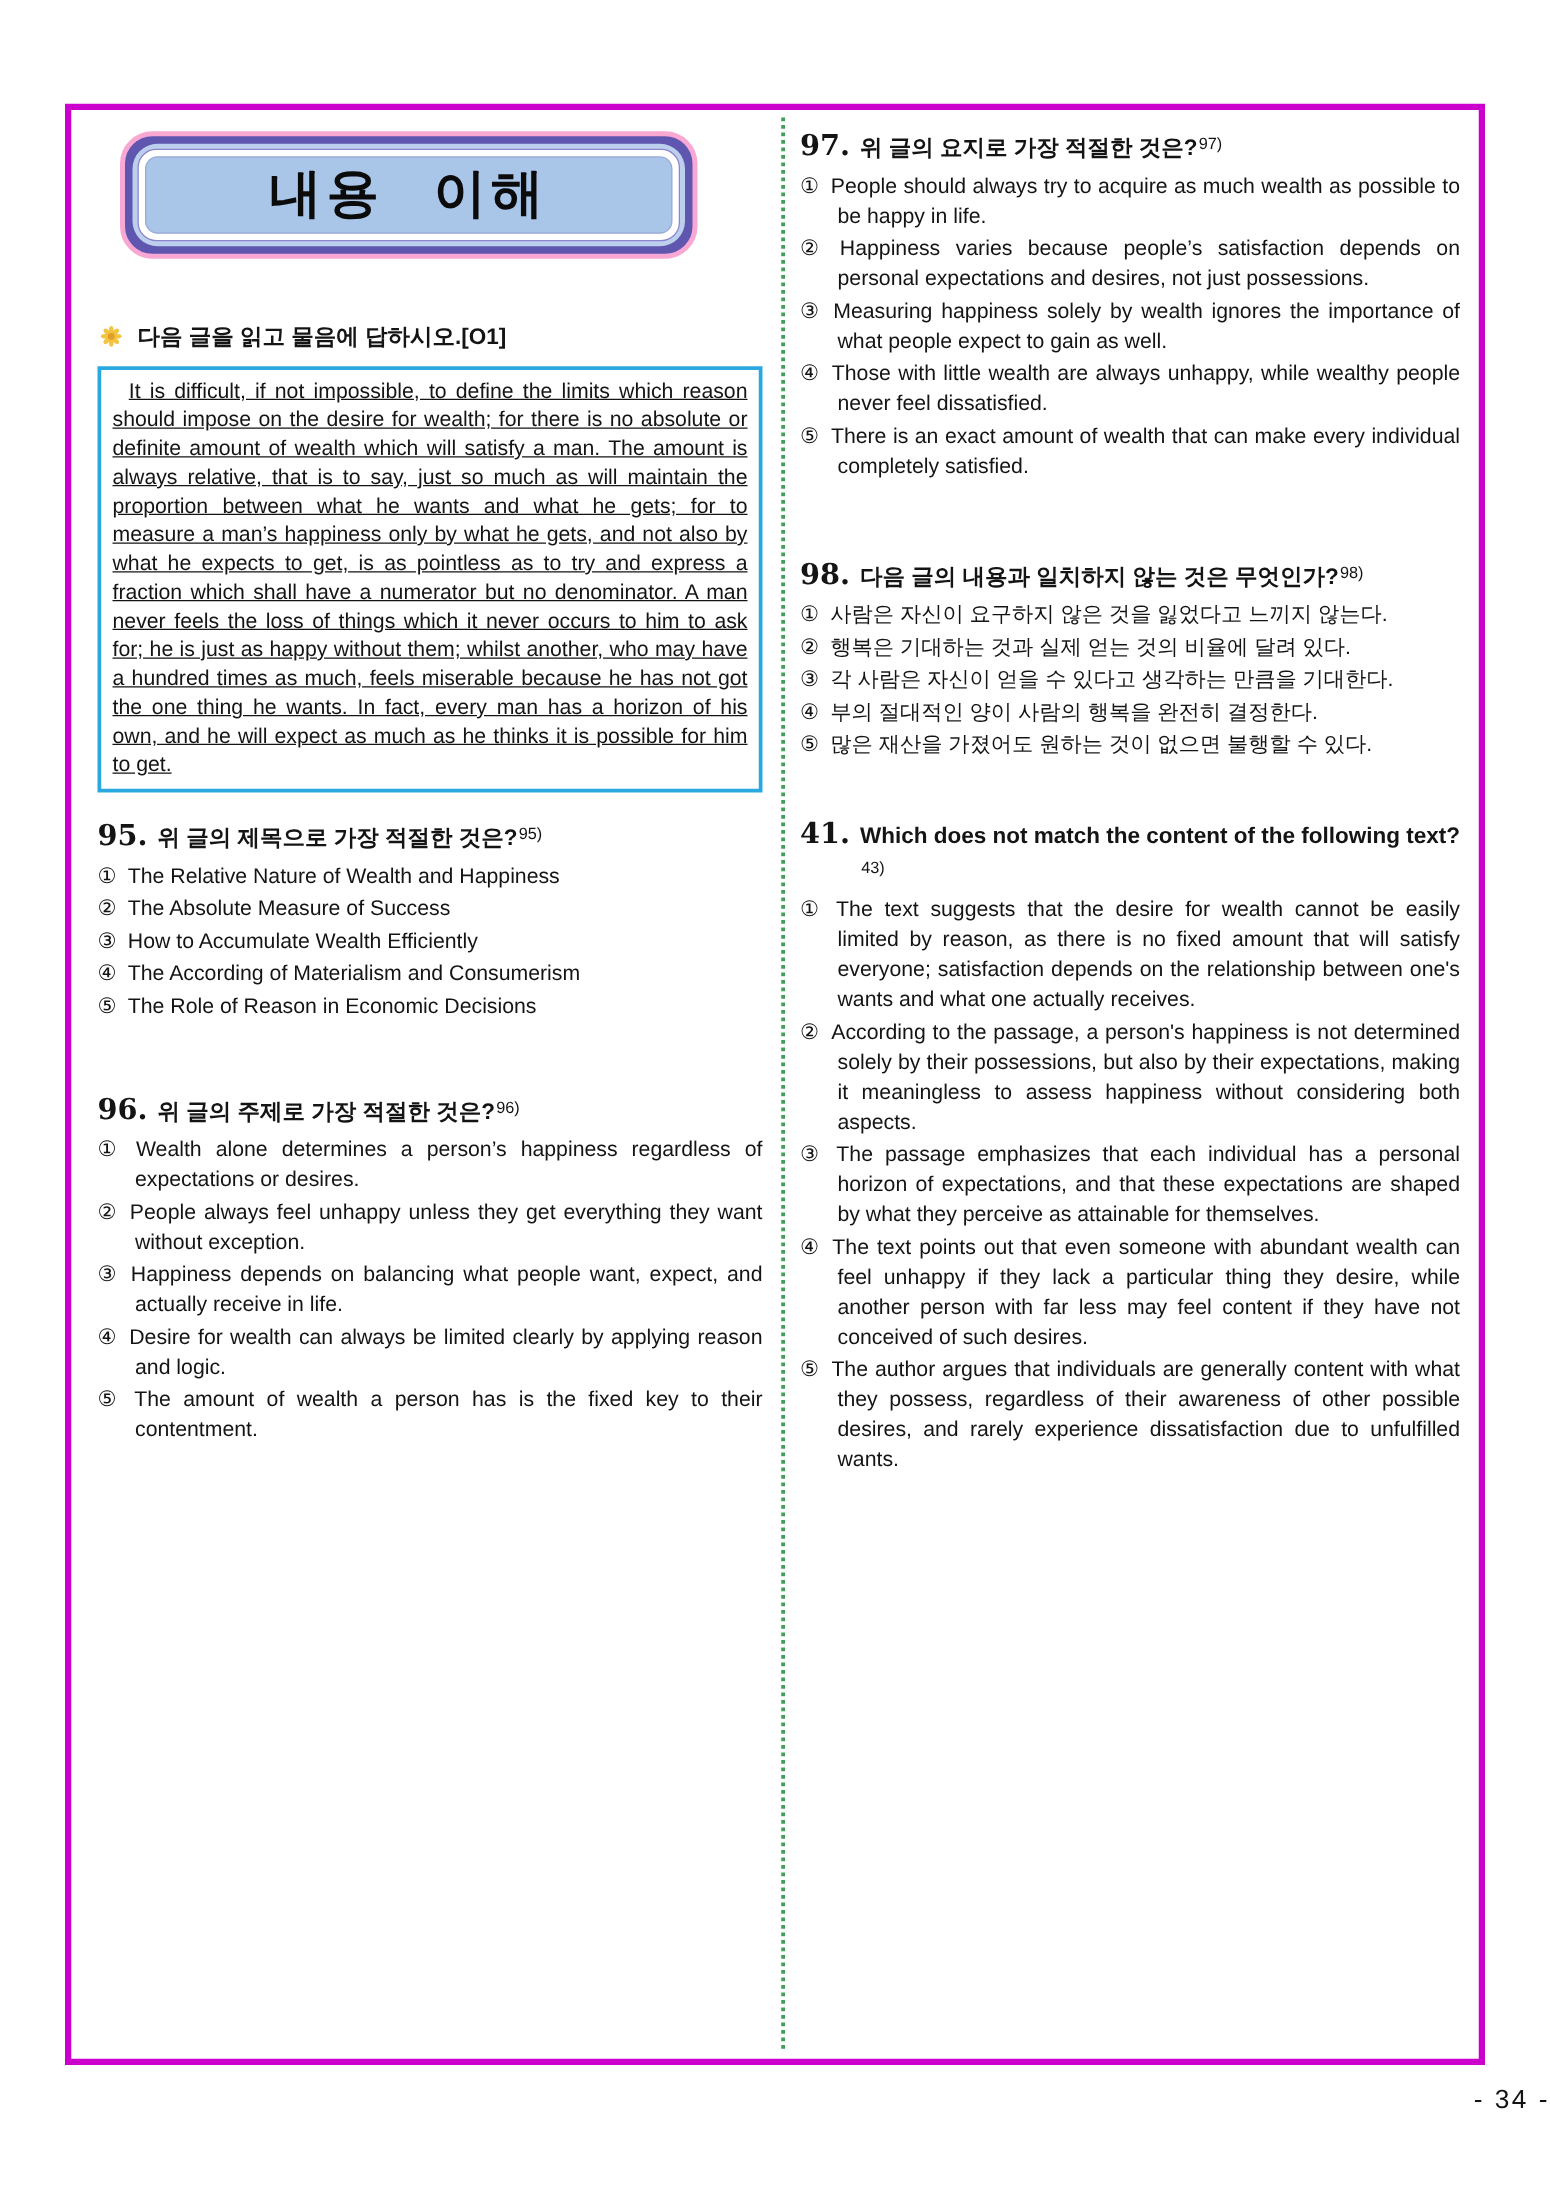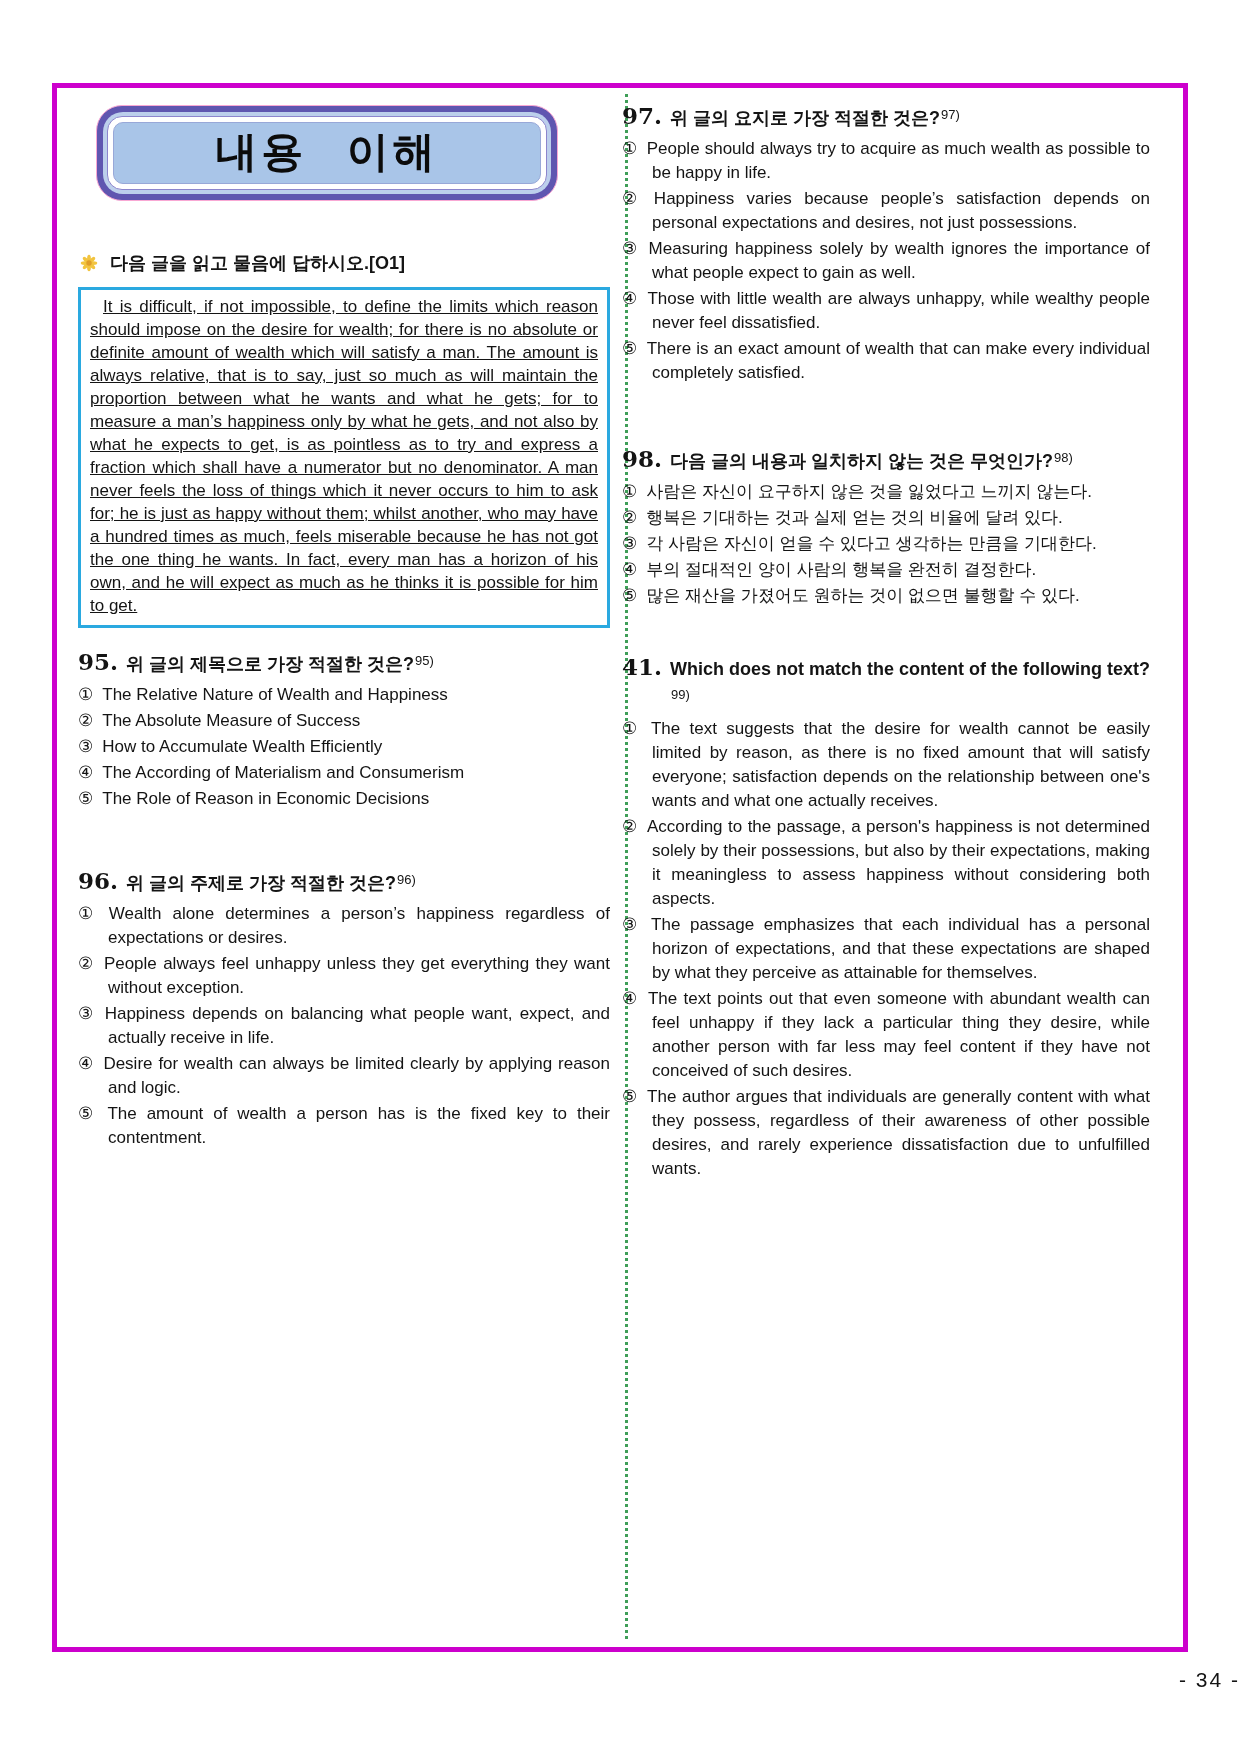--- a/index.html
+++ b/index.html
@@ -12,31 +12,31 @@
     -webkit-font-smoothing:antialiased;
   }
   .sheet-border {
     position:absolute; left:52px; top:83px;
     width:1136px; height:1569px;
     border:5px solid #cc00cc;
     box-sizing:border-box;
   }
   .content { position:absolute; left:0; top:0; right:0; bottom:0; }
   .col-left  { position:absolute; left:21px;  top:12px; width:532px; }
-  .col-right { position:absolute; left:565px; top:14px; width:528px; }
+  .col-right { position:absolute; left:583px; top:14px; width:528px; }
   .divider {
     position:absolute; left:568px; top:6px; bottom:8px; width:0;
     border-left:3px dotted #3f9e58;
   }
 
   
   .hdr-outer {
     background:#5f56b0; border-radius:26px; padding:6px;
     width:462px; margin-left:18px; margin-top:5px; box-sizing:border-box;
-    border:1px solid #f9a8d4;
+    border:4px solid #f9a8d4;
   }
   .hdr-mid   { background:#bccfec; border-radius:20px; padding:4px; }
   .hdr-white { background:#ffffff; border-radius:15px; padding:5px; border:1px solid #8c85cd; }
   .hdr-inner {
     background:#a9c5e8; border:1px solid #98a8d8; border-radius:10px;
     text-align:center; padding:6px 0 8px;
   }
   .hdr-title {
     font-size:42px; line-height:46px; font-weight:bold; color:#0b0b0b;
     letter-spacing:4px; word-spacing:24px;
@@ -168,21 +168,21 @@
         </div>
         <div class="option"><span class="marker">①</span><span>사람은 자신이 요구하지 않은 것을 잃었다고 느끼지 않는다.</span></div>
         <div class="option"><span class="marker">②</span><span>행복은 기대하는 것과 실제 얻는 것의 비율에 달려 있다.</span></div>
         <div class="option"><span class="marker">③</span><span>각 사람은 자신이 얻을 수 있다고 생각하는 만큼을 기대한다.</span></div>
         <div class="option"><span class="marker">④</span><span>부의 절대적인 양이 사람의 행복을 완전히 결정한다.</span></div>
         <div class="option"><span class="marker">⑤</span><span>많은 재산을 가졌어도 원하는 것이 없으면 불행할 수 있다.</span></div>
       </section>
 
       <section class="question gap-46">
         <div class="q-head">
-          <span class="q-num">41.</span><span>Which does not match the content of the following text?</span><span class="fn">99)</span>
+          <span class="q-num">41.</span><span>Which does not match the content of the following text?</span><span class="fn">43)</span>
         </div>
         <div class="option"><span class="marker">①</span><span>The text suggests that the desire for wealth cannot be easily limited by reason, as there is no fixed amount that will satisfy everyone; satisfaction depends on the relationship between one's wants and what one actually receives.</span></div>
         <div class="option"><span class="marker">②</span><span>According to the passage, a person's happiness is not determined solely by their possessions, but also by their expectations, making it meaningless to assess happiness without considering both aspects.</span></div>
         <div class="option"><span class="marker">③</span><span>The passage emphasizes that each individual has a personal horizon of expectations, and that these expectations are shaped by what they perceive as attainable for themselves.</span></div>
         <div class="option"><span class="marker">④</span><span>The text points out that even someone with abundant wealth can feel unhappy if they lack a particular thing they desire, while another person with far less may feel content if they have not conceived of such desires.</span></div>
         <div class="option"><span class="marker">⑤</span><span>The author argues that individuals are generally content with what they possess, regardless of their awareness of other possible desires, and rarely experience dissatisfaction due to unfulfilled wants.</span></div>
       </section>
 
     </div>
   </div>

